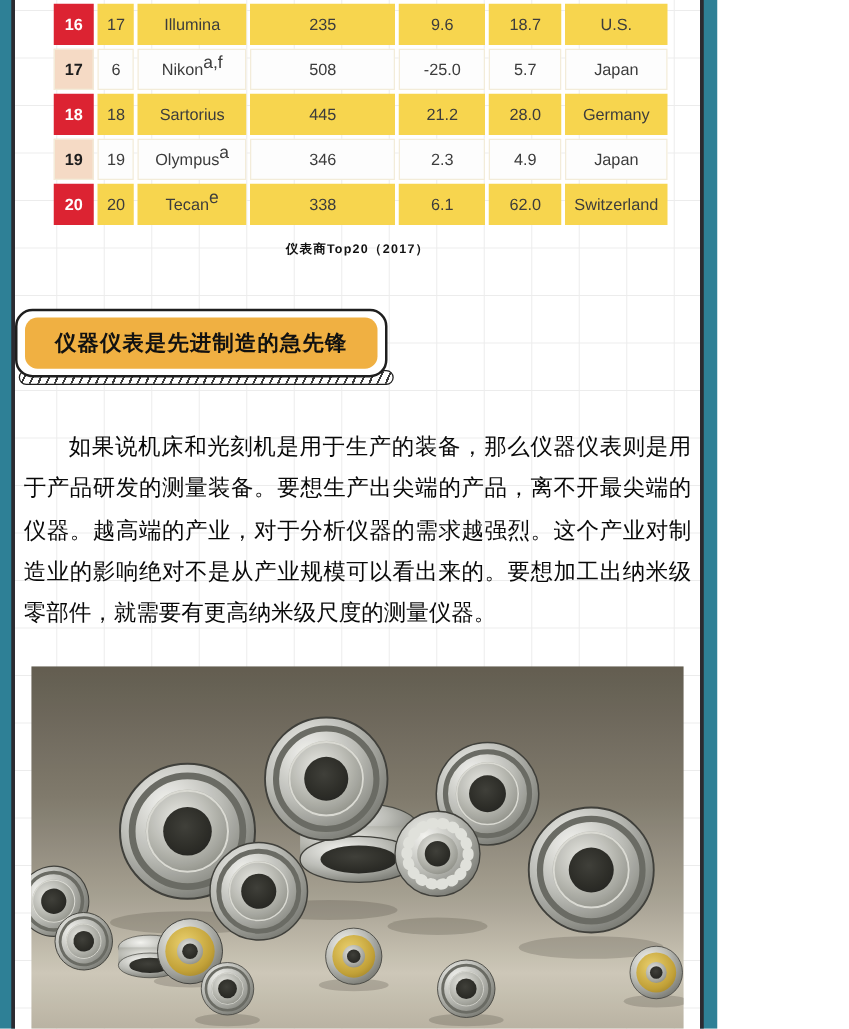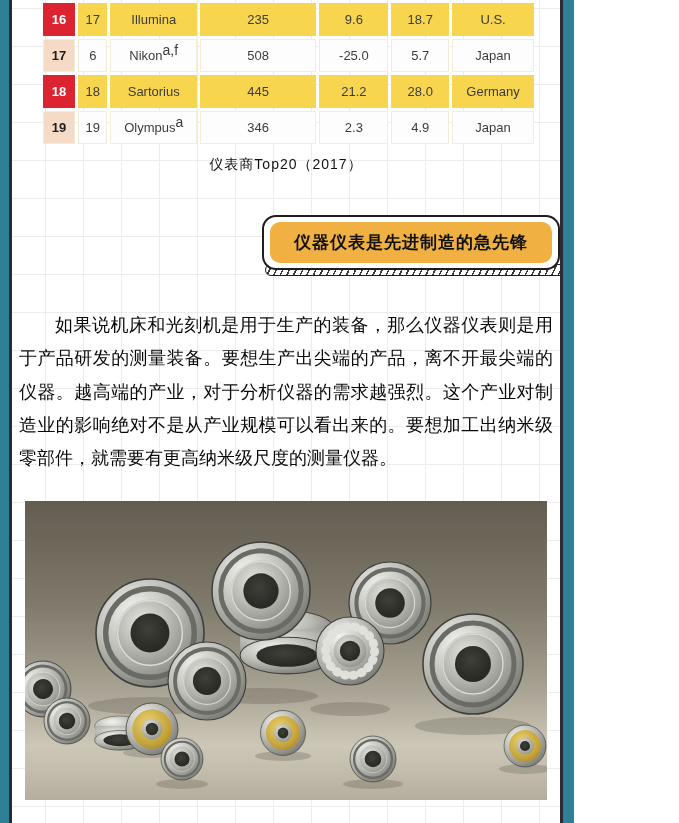--- a/index.html
+++ b/index.html
@@ -41,26 +41,26 @@
     font-size:13px;
     color:#3c3c3c;
   }
   tr.row-hot td          { background:#F7D54E; }
   tr.row-alt td          { background:#FDFDFD; border:1px solid #f3ecd9; }
   tr.row-hot td.rank     { background:#DC2332; color:#ffffff; font-weight:bold; border:none; }
   tr.row-alt td.rank     { background:#F5DAC5; color:#1d1d1d; font-weight:bold; }
   td sup { font-size:14px; line-height:0; }
 
   
-  .caption { text-align:center; font-weight:normal; color:#111; font-size:14px; letter-spacing:1px; }
+  .caption { text-align:center; font-weight:bold; color:#111; font-size:10px; letter-spacing:1px; }
   .caption-title  { margin-top:9px; }
   .caption-source { margin-top:9px; }
 
   
-  .badge-row { margin-top:41px; display:flex; justify-content:flex-end; }
+  .badge-row { margin-top:41px; display:flex; justify-content:flex-start; }
   .badge { position:relative; }
   .badge-outer {
     position:relative; z-index:2;
     background:#ffffff;
     border:2px solid #1e1e1e;
     border-radius:14px;
     padding:5px 6px;
   }
   .badge-inner {
     background:#F0B042;
@@ -147,20 +147,29 @@
           </tr>
           <tr class="row-alt">
             <td class="rank">19</td>
             <td>19</td>
             <td><span>Olympus</span><sup>a</sup></td>
             <td>346</td>
             <td>2.3</td>
             <td>4.9</td>
             <td>Japan</td>
           </tr>
+          <tr class="row-hot">
+            <td class="rank">20</td>
+            <td>20</td>
+            <td><span>Tecan</span><sup>e</sup></td>
+            <td>338</td>
+            <td>6.1</td>
+            <td>62.0</td>
+            <td>Switzerland</td>
+          </tr>
         </tbody>
       </table>
     </div>
 
     <div class="caption caption-title">仪表商Top20（2017）</div>
 
     <div class="badge-row">
       <div class="badge">
         <div class="badge-outer">
           <div class="badge-inner">仪器仪表是先进制造的急先锋</div>

